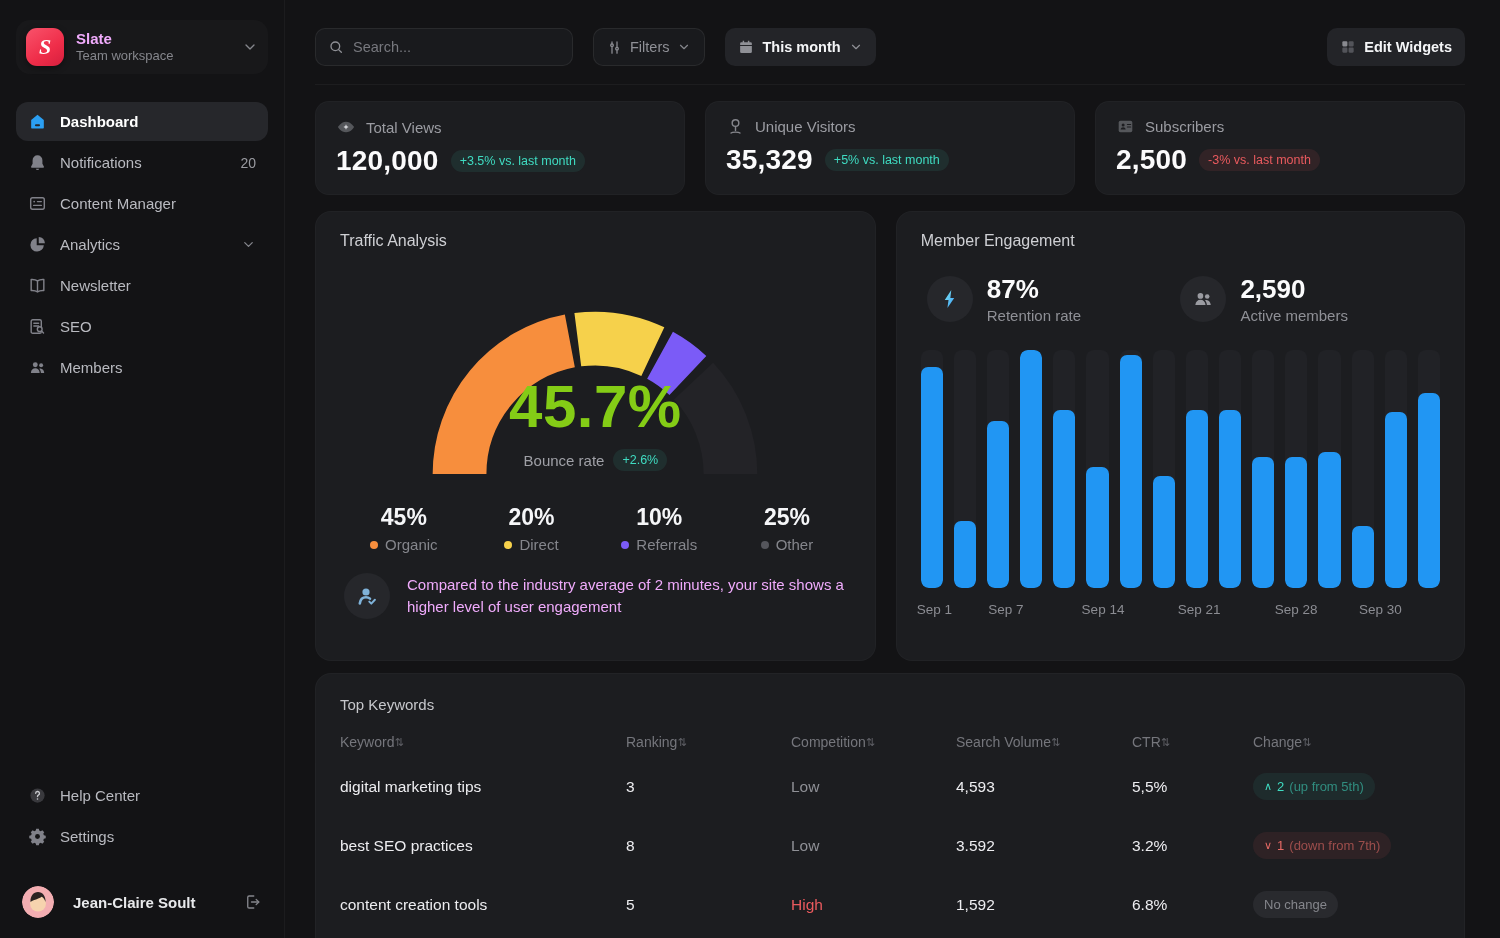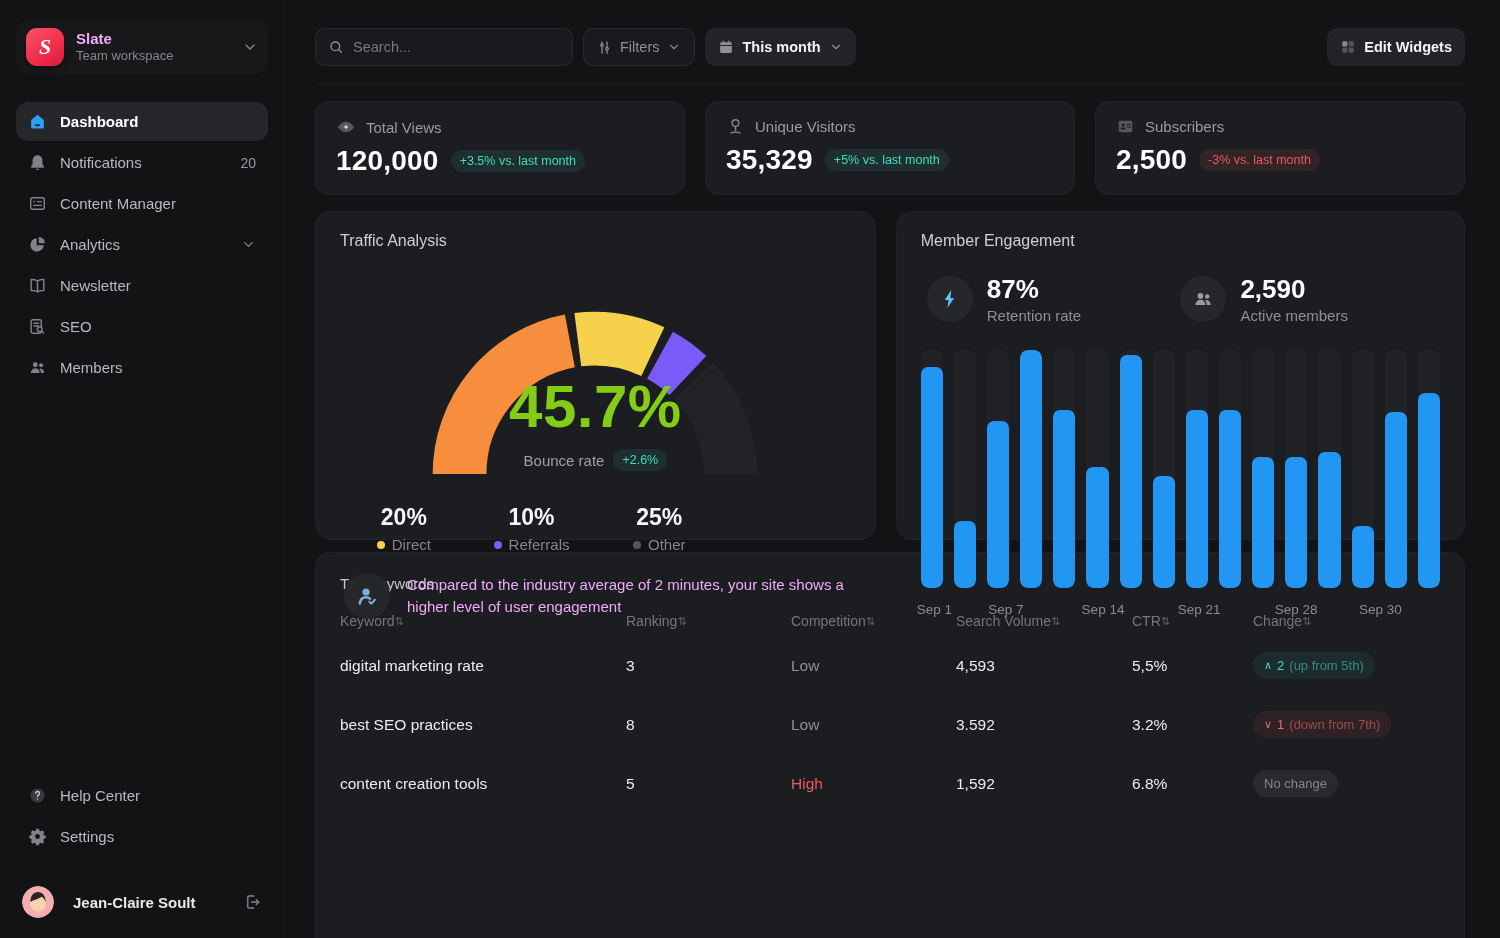--- a/index.html
+++ b/index.html
@@ -51,21 +51,21 @@
     margin-top: 22px; padding: 8px 6px 2px 6px;
     display: flex; align-items: center; gap: 19px;
   }
   .avatar { width: 32px; height: 32px; border-radius: 50%; overflow: hidden; flex: none; }
   .user-name { flex: 1; font-size: 15px; color: #e8e9eb; font-weight: 600; }
   .logout { color: #85868c; display: flex; cursor: pointer; }
 
   
   .main { flex: 1; display: flex; flex-direction: column; padding: 0 35px 0 30px; }
   .topbar {
-    display: flex; align-items: center; gap: 10px;
+    display: flex; align-items: center; gap: 20px;
     padding: 28px 0 18px 0;
     border-bottom: 1px solid rgba(255,255,255,0.045);
   }
   .search-box {
     width: 258px; height: 38px; border-radius: 10px;
     background: #191a1d; border: 1px solid rgba(255,255,255,0.07);
     display: flex; align-items: center; gap: 9px; padding: 0 12px;
   }
   .search-box input {
     background: transparent; border: none; outline: none;
@@ -98,21 +98,21 @@
   .badge {
     font-size: 12.5px; padding: 4px 9px; border-radius: 12px; white-space: nowrap;
   }
   .badge.up { color: #3fdcc2; background: rgba(63,220,194,0.09); }
   .badge.down { color: #ea5a5e; background: rgba(234,90,94,0.10); }
 
   
   .cards-row { display: grid; grid-template-columns: 1fr 1.015fr; gap: 20px; margin-top: 16px; }
   .card {
     background: #1c1d20; border-radius: 16px; padding: 20px 24px;
-    border: 1px solid rgba(255,255,255,0.025); height: 329px; position: relative;
+    border: 1px solid rgba(255,255,255,0.025); height: 450px; position: relative;
   }
   .card-title { font-size: 16px; color: #cfd0d4; font-weight: 500; }
 
   
   .gauge-wrap { position: relative; height: 238px; margin-top: 4px; display: flex; justify-content: center; }
   .gauge-wrap svg { overflow: visible; }
   .gauge-center { position: absolute; left: 0; right: 0; top: 118px; text-align: center; }
   .gauge-value { font-size: 60px; font-weight: 700; color: #84cc16; letter-spacing: 0.5px; }
   .gauge-sub { margin-top: 8px; display: flex; justify-content: center; align-items: center; gap: 9px; }
   .gauge-sub-label { font-size: 15px; color: #9fa0a6; }
@@ -436,20 +436,24 @@
           </svg>
         <div class="gauge-center">
           <div class="gauge-value">45.7%</div>
           <div class="gauge-sub">
             <span class="gauge-sub-label">Bounce rate</span>
             <span class="badge up">+2.6%</span>
           </div>
         </div>
       </div>
       <div class="legend-row" id="gauge-legend">
+          <div class="legend-item"><div class="legend-pct">45%</div><div class="legend-label">
+              <span class="dot" style="background: rgb(247, 142, 61);"></span>
+              <span>Organic</span>
+            </div></div>
           <div class="legend-item"><div class="legend-pct">20%</div><div class="legend-label">
               <span class="dot" style="background: rgb(246, 209, 75);"></span>
               <span>Direct</span>
             </div></div>
           <div class="legend-item"><div class="legend-pct">10%</div><div class="legend-label">
               <span class="dot" style="background: rgb(123, 91, 247);"></span>
               <span>Referrals</span>
             </div></div>
           <div class="legend-item"><div class="legend-pct">25%</div><div class="legend-label">
               <span class="dot" style="background: rgb(85, 86, 92);"></span>
@@ -587,21 +591,21 @@
           <span>CTR</span>
           <span class="sort-glyph">⇅</span>
         </div>
         <div class="th">
           <span>Change</span>
           <span class="sort-glyph">⇅</span>
         </div>
       </div>
     <div id="tk-body">
         <div class="tk-grid tk-row">
-          <div>digital marketing rate</div>
+          <div>digital marketing tips</div>
           <div>3</div>
           <div class="cell-muted">Low</div>
           <div>4,593</div>
           <div>5,5%</div>
           <div><span class="pill up">
               <span class="arrow">∧</span>
               <span>2</span>
               <span class="note">(up from 5th)</span>
             </span></div>
         </div>

